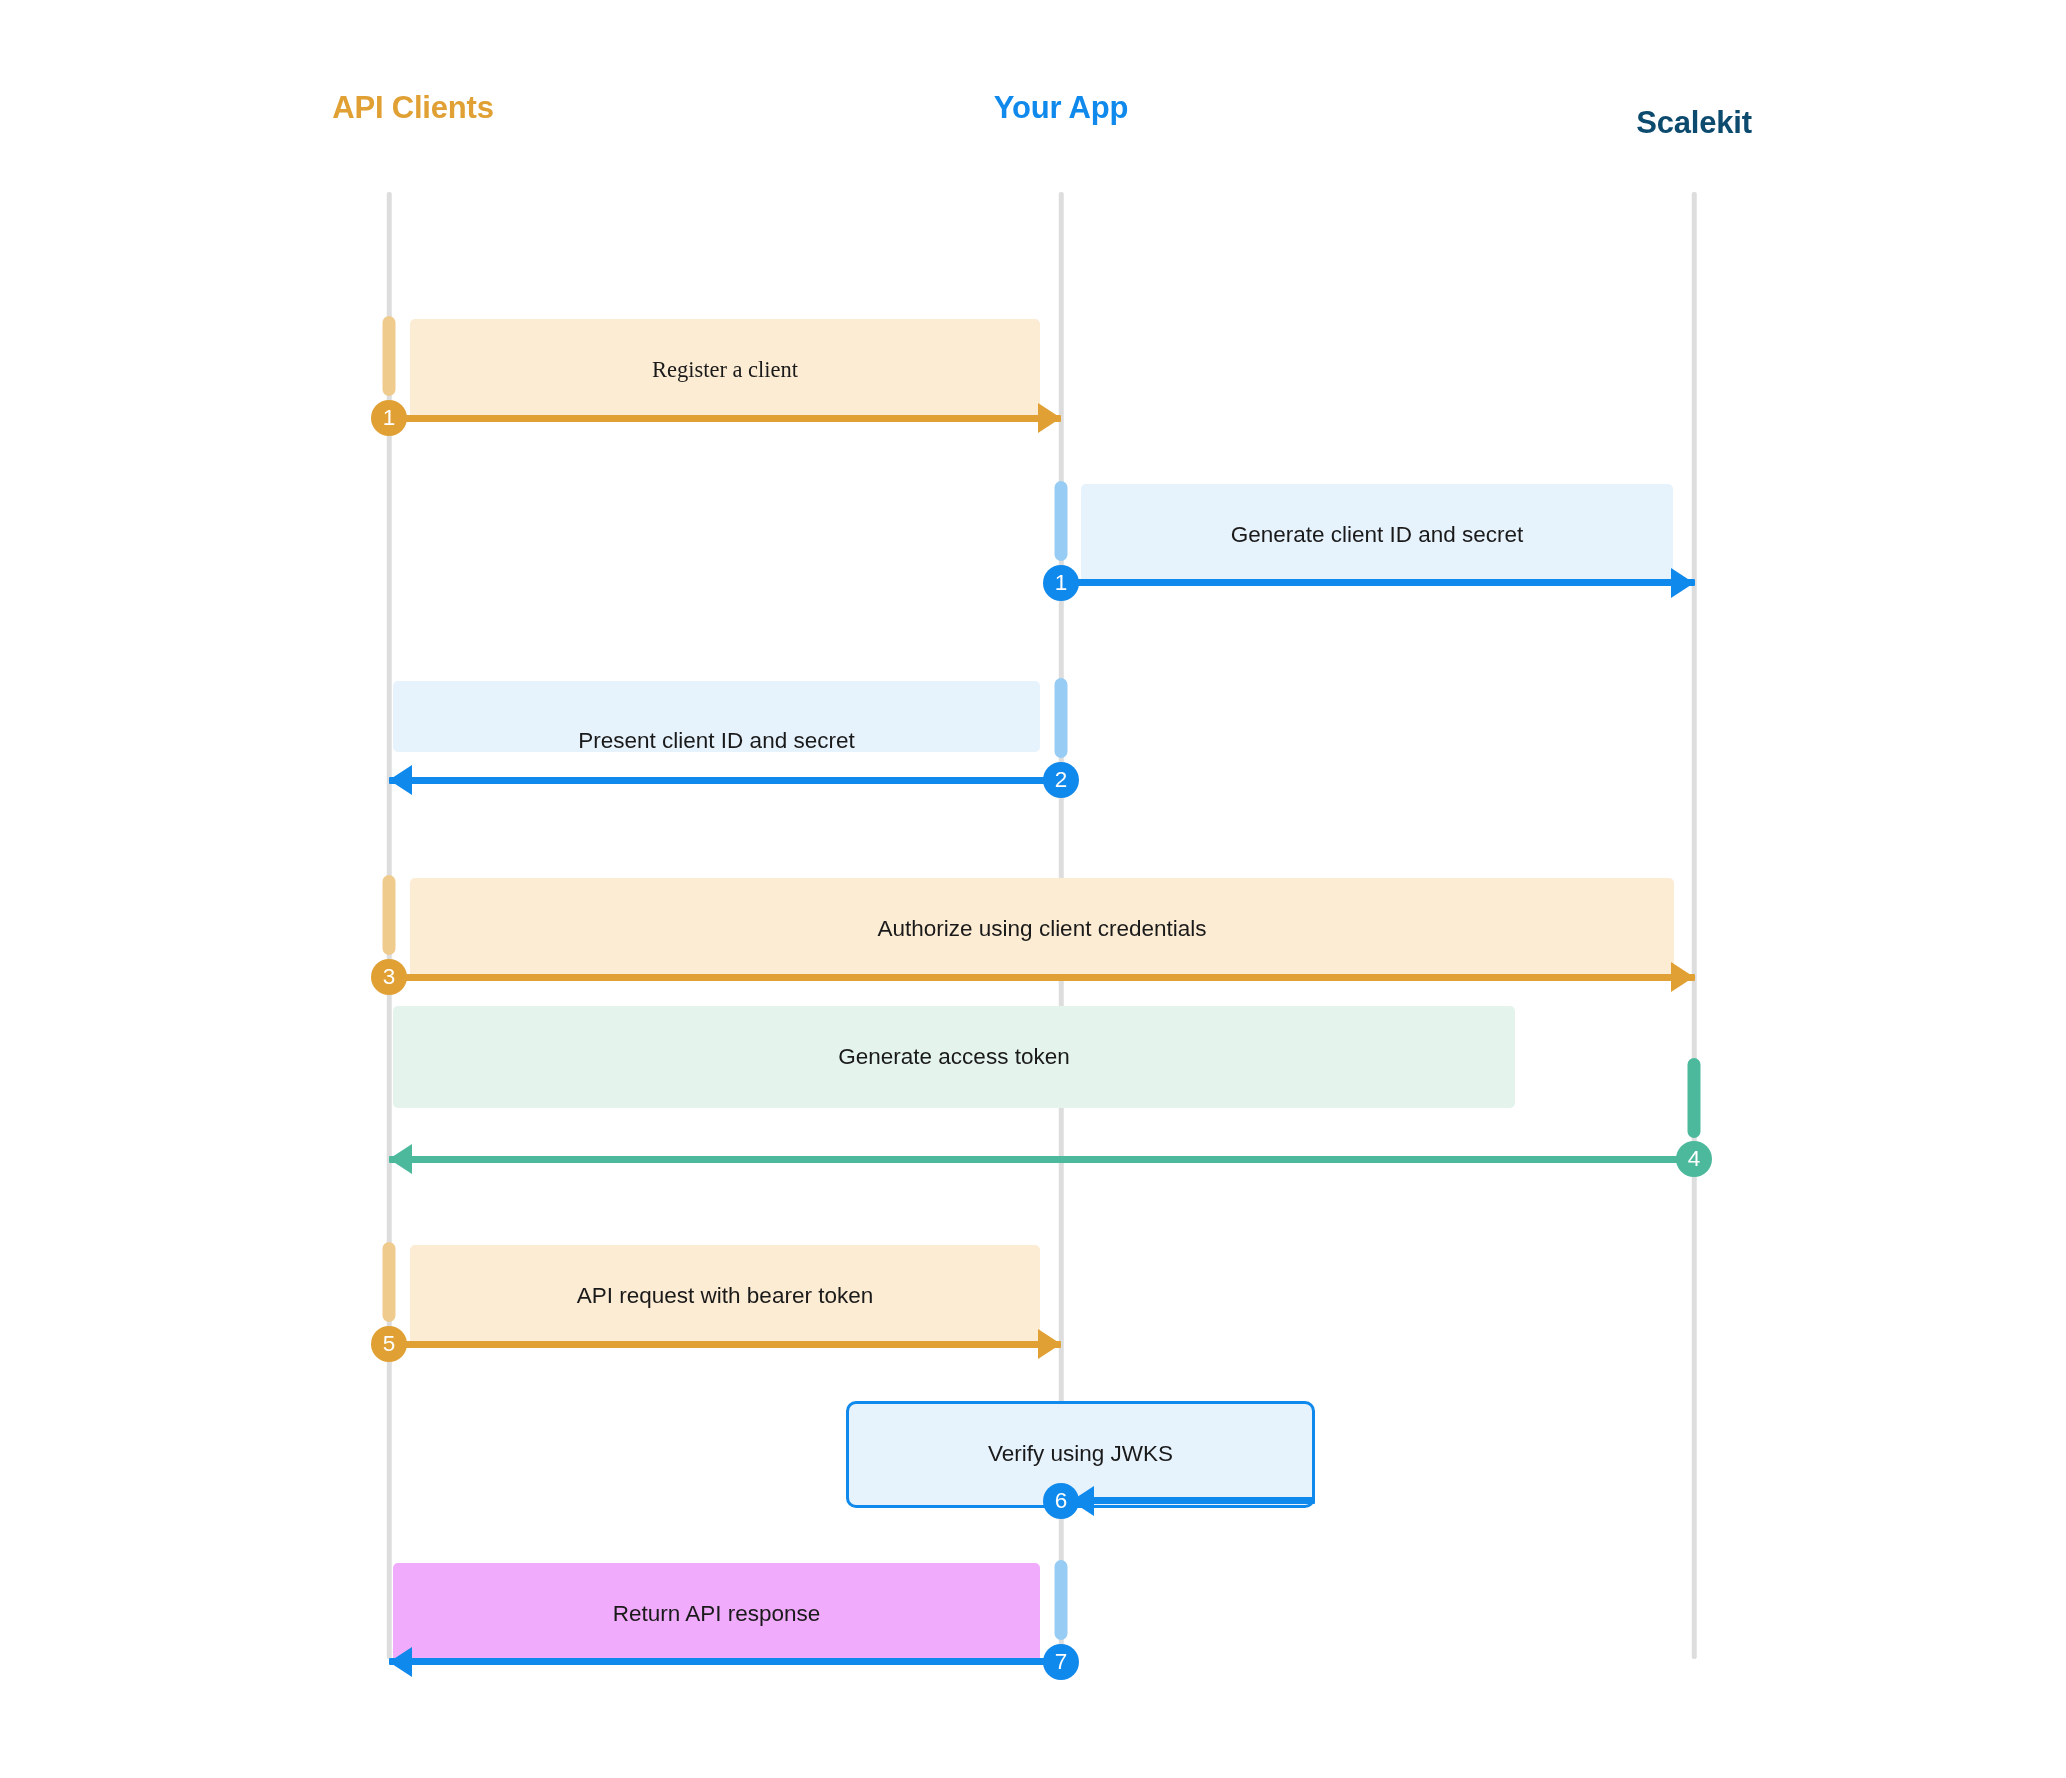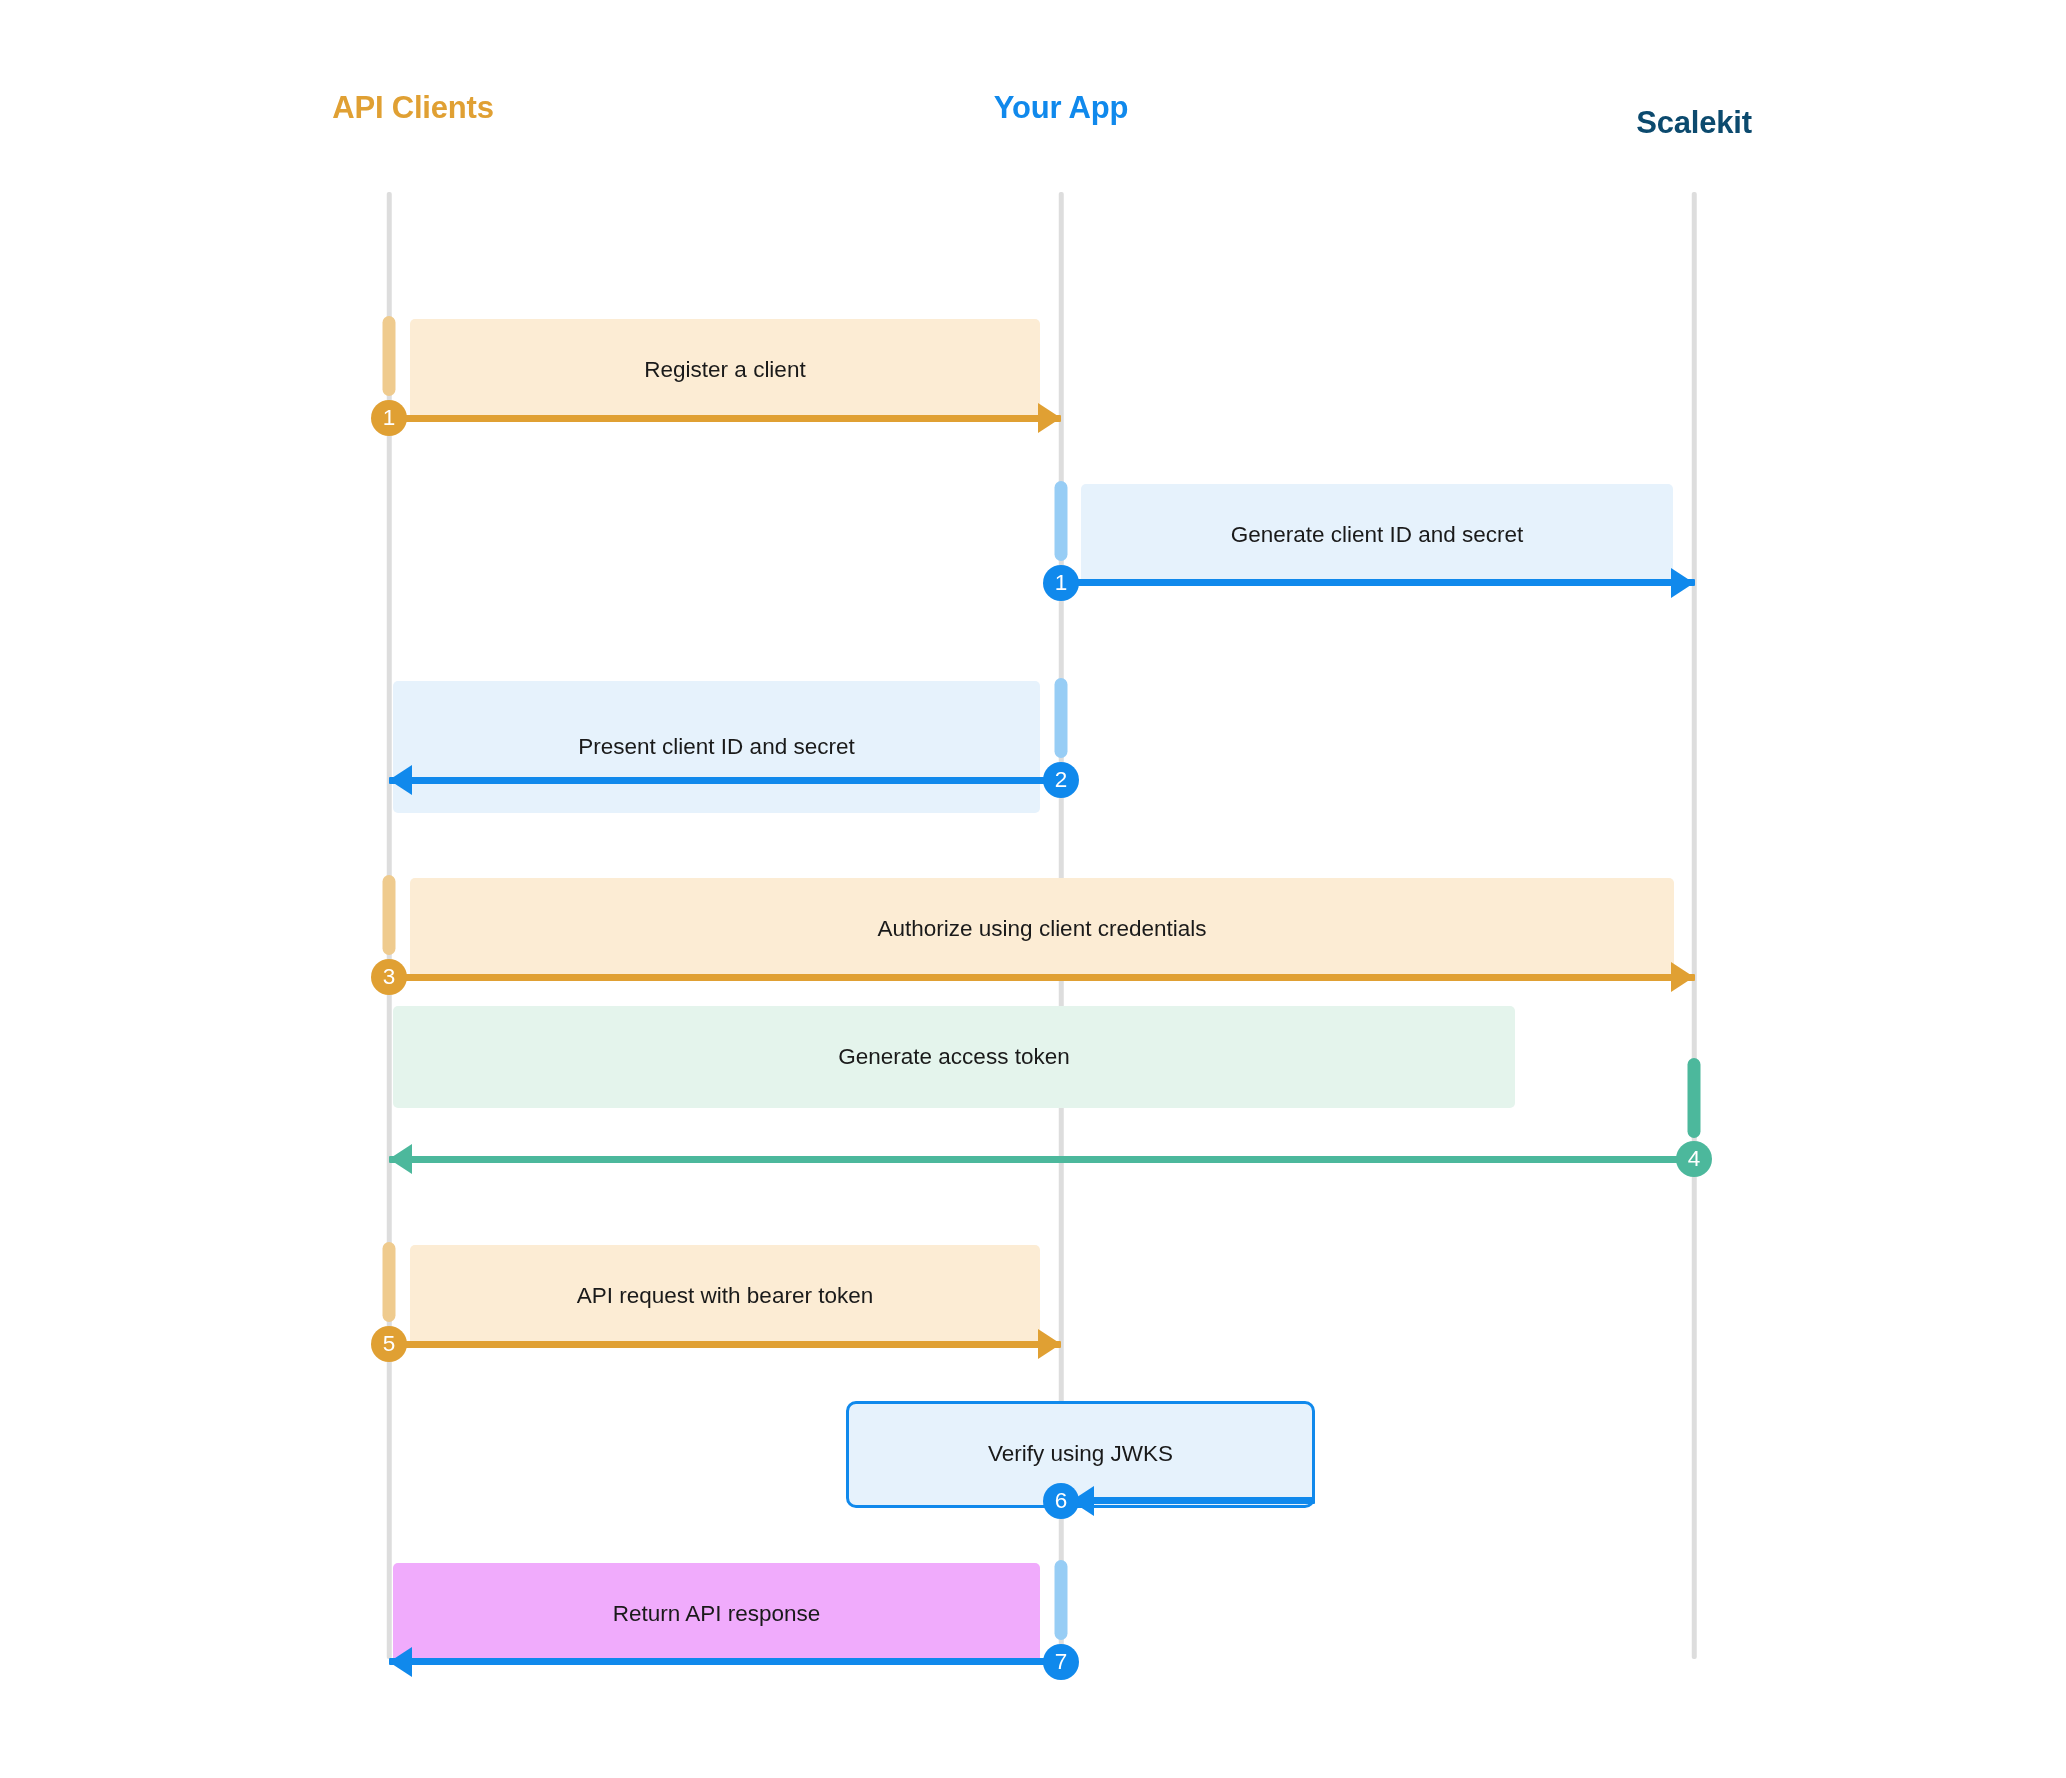--- a/index.html
+++ b/index.html
@@ -101,39 +101,39 @@
       <div class="participant-label" style="left: 1061px; top: 90px; color: rgb(16, 137, 236);">Your App</div>
       <div class="participant-label" style="left: 1694px; top: 90px; color: #0c4a6e; margin-top: 15px;">Scalekit</div>
     </div>
   <div id="lifelines-layer">
       <div class="lifeline" style="left: 389px; top: 192px; height: 1467px; background: rgb(221, 221, 221);"></div>
       <div class="lifeline" style="left: 1061px; top: 192px; height: 1467px; background: rgb(221, 221, 221);"></div>
       <div class="lifeline" style="left: 1694px; top: 192px; height: 1467px; background: rgb(221, 221, 221);"></div>
     </div>
   <div id="messages-layer">
       <div class="msg">
-        <div class="msg-box" style="left: 410px; width: 630px; top: 319px; height: 102px; background: rgb(252, 236, 212);">
+        <div class="msg-box" style="left: 410px; width: 630px; top: 319px; height: 102px; background: rgb(252, 236, 212); font-family: Liberation Serif, serif;">
           <span class="msg-text">Register a client</span>
         </div>
         <div class="arrow-line" style="left: 389px; width: 672px; top: 415px; background: rgb(224, 160, 51);"></div>
         <div class="arrow-head right" style="top: 403px; left: 1038px; border-left-color: rgb(224, 160, 51);"></div>
         <div class="activation" style="left: 389px; top: 316px; height: 80px; background: rgb(239, 203, 142);"></div>
         <div class="step-bubble" style="left: 389px; top: 418px; background: rgb(224, 160, 51);">1</div>
       </div>
       <div class="msg">
         <div class="msg-box" style="left: 1081px; width: 592px; top: 484px; height: 102px; background: rgb(230, 242, 252);">
           <span class="msg-text">Generate client ID and secret</span>
         </div>
         <div class="arrow-line" style="left: 1061px; width: 634px; top: 579px; background: rgb(16, 137, 236);"></div>
         <div class="arrow-head right" style="top: 568px; left: 1671px; border-left-color: rgb(16, 137, 236);"></div>
         <div class="activation" style="left: 1061px; top: 481px; height: 80px; background: rgb(151, 205, 245);"></div>
         <div class="step-bubble" style="left: 1061px; top: 583px; background: rgb(16, 137, 236);">1</div>
       </div>
       <div class="msg">
-        <div class="msg-box" style="left: 393px; width: 647px; top: 681px; height: 132px; background: rgb(230, 242, 252);">
+        <div class="msg-box" style="left: 393px; width: 647px; top: 681px; height: 71px; background: rgb(230, 242, 252); align-items: flex-end;">
           <span class="msg-text">Present client ID and secret</span>
         </div>
         <div class="arrow-line" style="left: 389px; width: 672px; top: 777px; background: rgb(16, 137, 236);"></div>
         <div class="arrow-head left" style="top: 765px; left: 389px; border-right-color: rgb(16, 137, 236);"></div>
         <div class="activation" style="left: 1061px; top: 678px; height: 80px; background: rgb(151, 205, 245);"></div>
         <div class="step-bubble" style="left: 1061px; top: 780px; background: rgb(16, 137, 236);">2</div>
       </div>
       <div class="msg">
         <div class="msg-box" style="left: 410px; width: 1264px; top: 878px; height: 102px; background: rgb(252, 236, 212);">
           <span class="msg-text">Authorize using client credentials</span>

